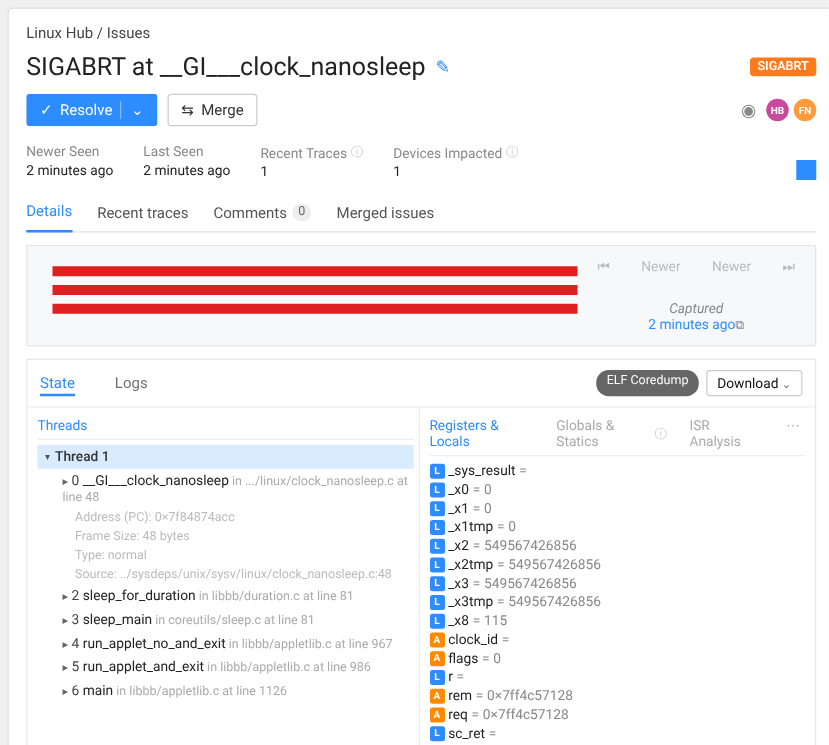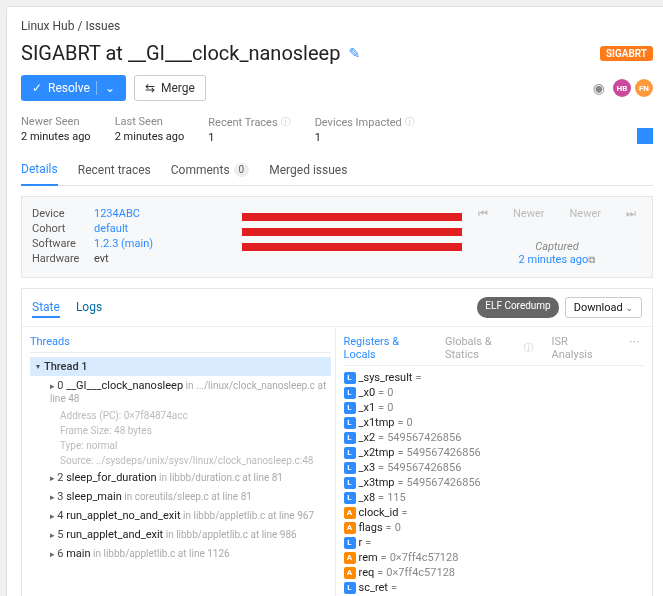--- a/index.html
+++ b/index.html
@@ -40,22 +40,22 @@
 .meta-val.plain { color: #444; }
 .meta-center { flex: 1; padding: 6px 10px; }
 .redbar { height: 8px; background: #e02020; margin-bottom: 7px; }
 .meta-right { flex: 0 0 170px; font-size: 11px; color: #aaa; text-align: center; }
 .nav-older { display: flex; justify-content: space-between; padding: 0 6px 12px; }
 .nav-older span{color:#bbb;}
 .captured { color: #888; margin-top:8px;font-style:italic;}
 .captured-val { color: #2d8cff; }
 .lower-panel { border: 1px solid #e6e6e6; background:#fff; margin-top: 10px; }
 .lower-top { display: flex; justify-content: space-between; align-items:center; padding: 8px 10px; border-bottom:1px solid #eee;}
-.subtabs { display: flex; gap: 16px; }
-.subtab { font-size: 12px; color: #0369a1; cursor: pointer; padding:2px 0;}
+.subtabs { display: flex; gap: 32px; }
+.subtab { font-size: 12px; color: #737373; cursor: pointer; padding:2px 0;}
 .subtab.active { color: #2d8cff; border-bottom: 2px solid #2d8cff; }
 .lower-actions { display:flex; gap:6px;}
 .pill { background: #666; color: #fff; padding: 3px 8px; border-radius: 10px; font-size: 10px; }
 .btn-sm { border:1px solid #ccc; background:#fff; padding:3px 8px; font-size:11px; border-radius:3px; cursor:pointer;}
 .lower-body { display: flex; }
 .threads-col { flex: 1; border-right: 1px solid #eee; padding: 8px 4px 8px 8px; font-size: 11px; }
 .col-header { display:flex; gap:18px; border-bottom:1px solid #eee; padding-bottom:4px; margin-bottom:4px; font-size:11px;}
 .col-header .h { color:#aaa; cursor:pointer; display:flex; align-items:center; gap:3px;}
 .col-header .h.active{ color:#2d8cff;}
 .info-ico{ color:#ccc; font-size:10px;}
@@ -148,38 +148,20 @@
     <div class="tab active">Details</div>
     <div class="tab">Recent traces</div>
     <div class="tab">
         <span>Comments</span>
         <span class="count-badge">0</span>
       </div>
     <div class="tab">Merged issues</div>
   </div>
 
   <div class="meta-panel">
-    <div class="meta-left">
-      <div class="meta-row">
-          <span class="meta-key">Device</span>
-          <span class="meta-val">1234ABC</span>
-        </div>
-      <div class="meta-row">
-          <span class="meta-key">Cohort</span>
-          <span class="meta-val">default</span>
-        </div>
-      <div class="meta-row">
-          <span class="meta-key">Software</span>
-          <span class="meta-val">1.2.3 (main)</span>
-        </div>
-      <div class="meta-row">
-          <span class="meta-key">Hardware</span>
-          <span class="meta-val plain">evt</span>
-        </div>
-    </div>
     <div class="meta-center">
       <div class="redbar"></div>
         <div class="redbar"></div>
         <div class="redbar"></div>
     </div>
     <div class="meta-right">
       <div class="nav-older">
         <span>⏮</span>
         <span>Newer</span>
         <span>Newer</span>

